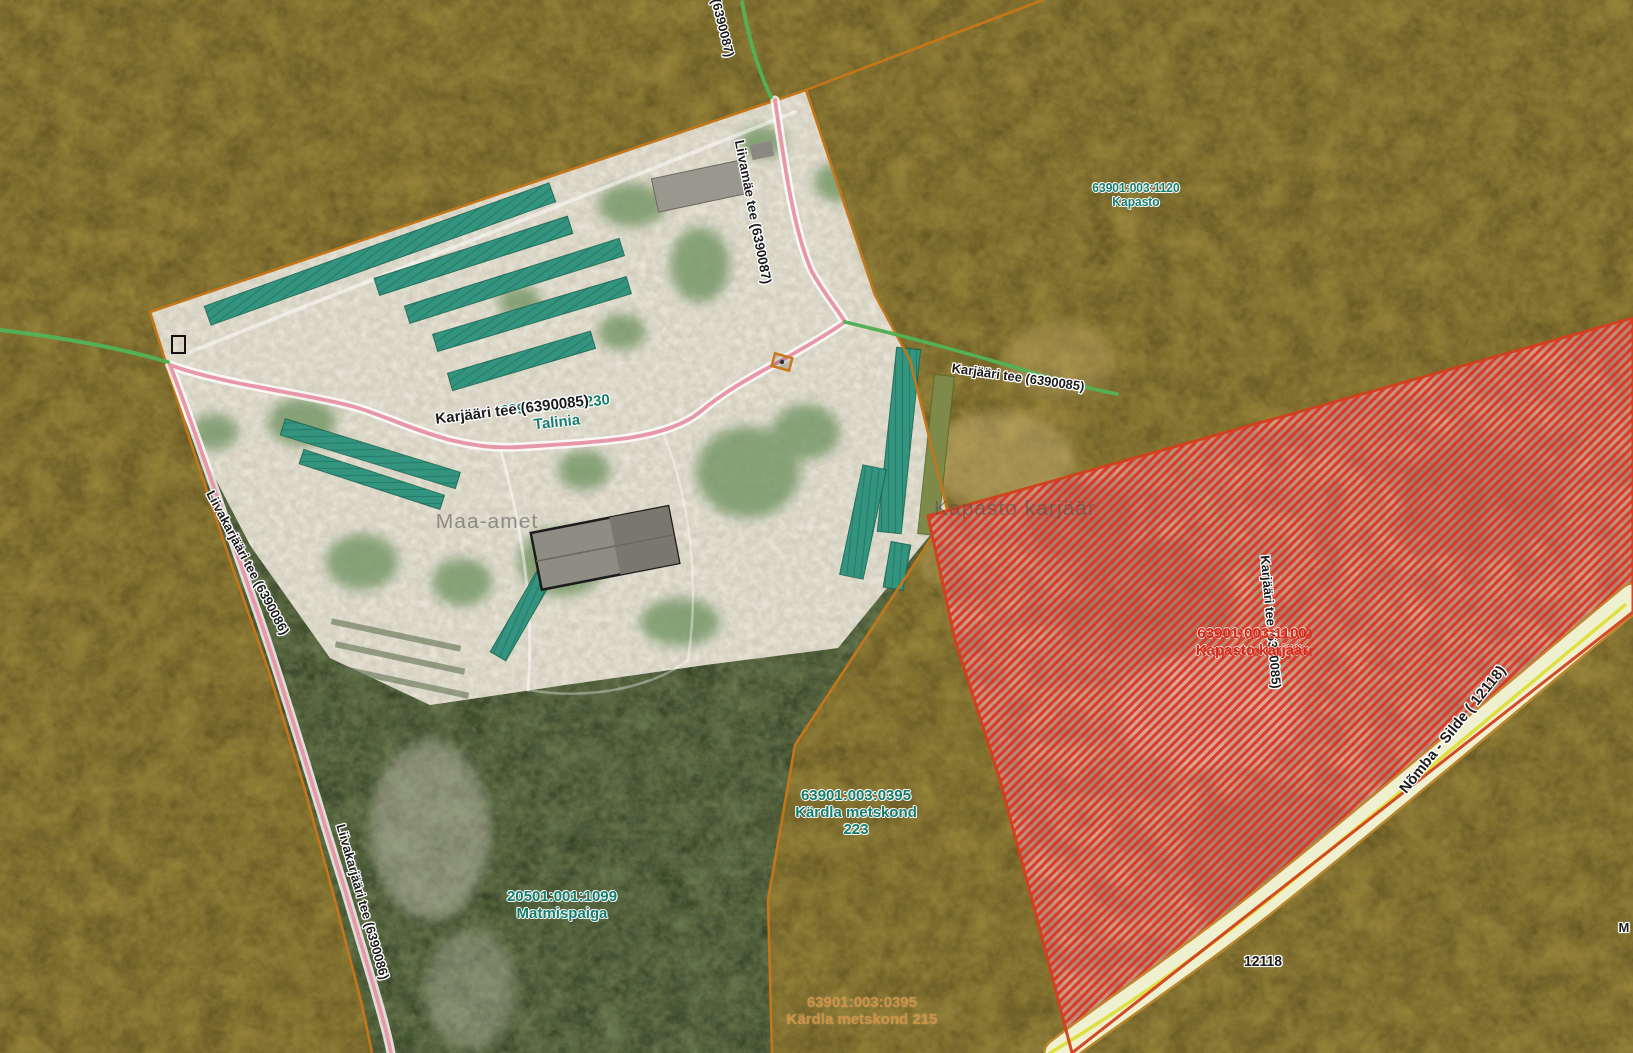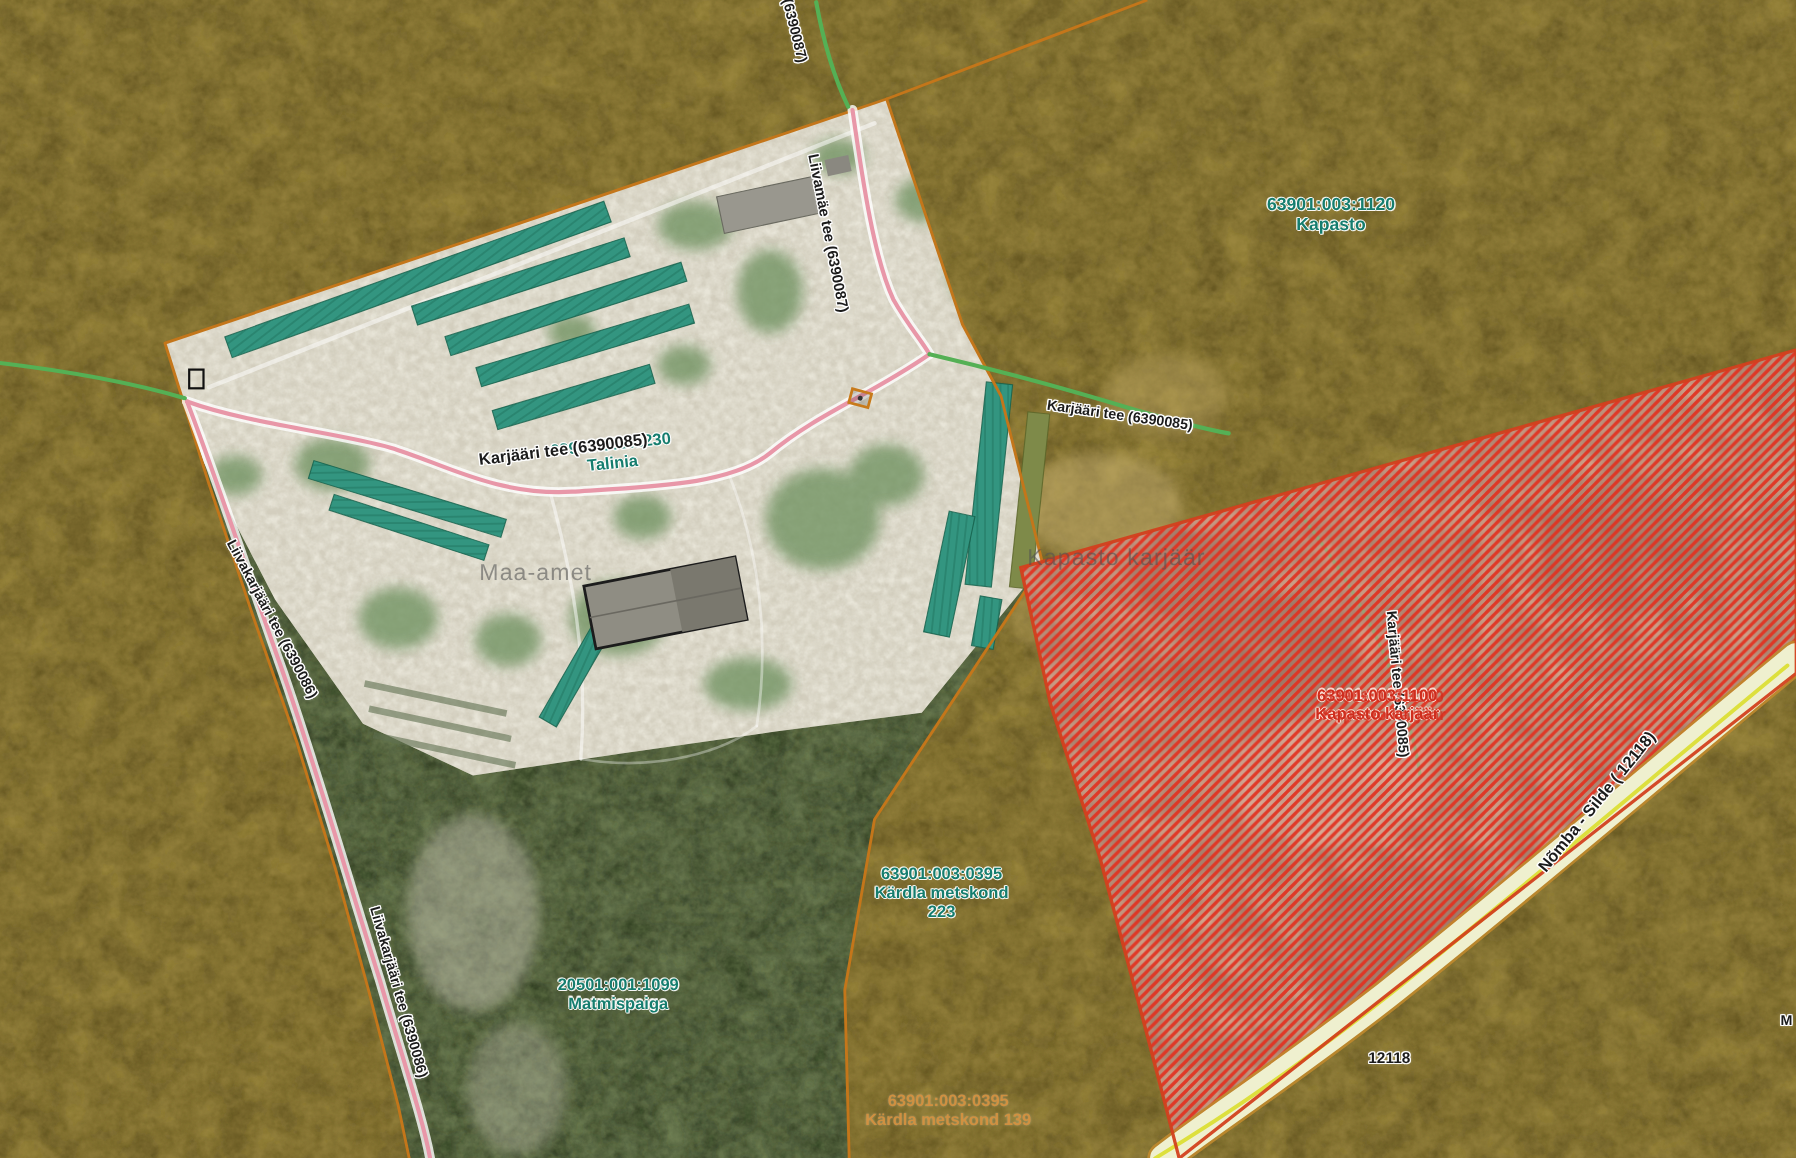--- a/index.html
+++ b/index.html
@@ -214,21 +214,21 @@
     <div>63901:001:1230</div>
     <div>Talinia</div>
   </div>
   <div class="lbl road-lbl" style="left:512px;top:409px;transform:translate(-50%,-50%) rotate(-7deg);font-size:15px;z-index:6;">Karjääri tee (6390085)</div>
   <div class="lbl road-lbl" style="left:1018px;top:378px;transform:translate(-50%,-50%) rotate(8deg);font-size:13px;">Karjääri tee (6390085)</div>
   <div class="lbl road-lbl" style="left:1270px;top:622px;transform:translate(-50%,-50%) rotate(85deg);font-size:13px;">Karjääri tee (6390085)</div>
 
   <div class="lbl road-lbl" style="left:247px;top:563px;transform:translate(-50%,-50%) rotate(62deg);font-size:13px;">Liivakarjääri tee (6390086)</div>
   <div class="lbl road-lbl" style="left:362px;top:902px;transform:translate(-50%,-50%) rotate(74deg);font-size:13px;">Liivakarjääri tee (6390086)</div>
 
-  <div class="lbl parcel-lbl" style="left:1210px;top:196px;font-size:16px;text-align:center;">
+  <div class="lbl parcel-lbl" style="left:1136px;top:196px;font-size:12px;text-align:center;">
     <div>63901:003:1120</div>
     <div>Kapasto</div>
   </div>
 
   <div class="lbl parcel-lbl" style="left:856px;top:812px;">
     <div>63901:003:0395</div>
     <div>Kärdla metskond</div>
     <div>223</div>
   </div>
 
@@ -241,16 +241,16 @@
     <div>63901:003:1100</div>
     <div>Kapasto karjäär</div>
   </div>
 
   <div class="lbl road-lbl" style="left:1452px;top:729px;transform:translate(-50%,-50%) rotate(-51deg);font-size:15px;">Nõmba - Silde ( 12118)</div>
   <div class="lbl road-lbl" style="left:1263px;top:938px;font-size:14px;margin-top:24px;">12118</div>
   <div class="lbl road-lbl" style="left:1624px;top:928px;font-size:13px;">M</div>
 
   <div class="lbl orange-lbl" style="left:862px;top:1010px;">
     <div>63901:003:0395</div>
-    <div>Kärdla metskond 139</div>
+    <div>Kärdla metskond 215</div>
   </div>
 
 </div>
 
 </body></html>

